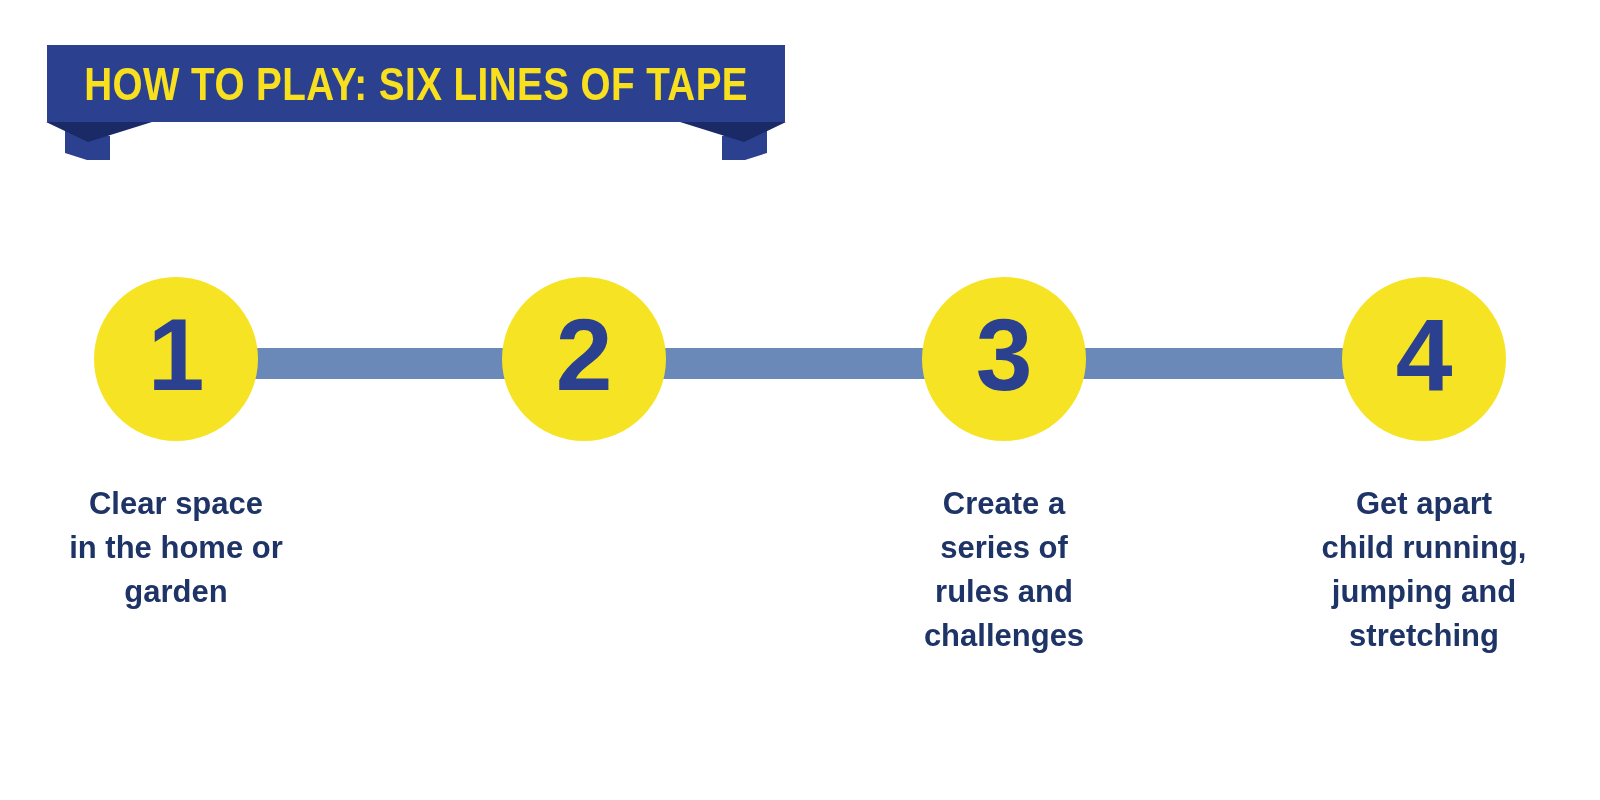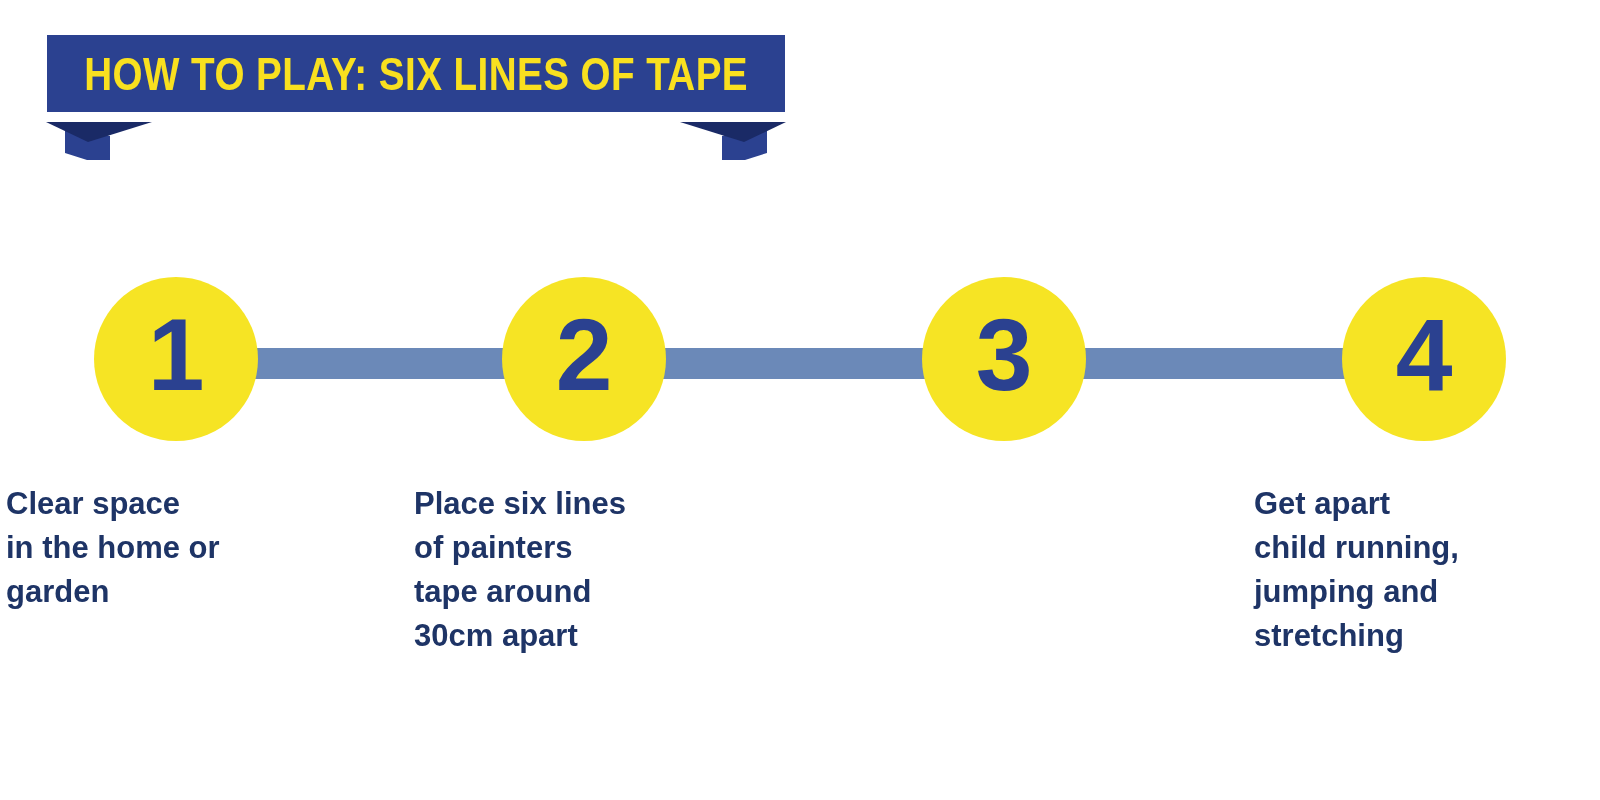--- a/index.html
+++ b/index.html
@@ -13,21 +13,21 @@
     width: 1600px;
     height: 800px;
     background: var(--background, #FFFFFF);
     overflow: hidden;
   }
 
   
   .banner {
     position: absolute;
     left: 47px;
-    top: 35px;
+    top: 45px;
     width: 738px;
     height: 77px;
     background: var(--banner-blue, #2B4190);
     display: flex;
     align-items: center;
     justify-content: center;
   }
   .banner-title {
     color: var(--title-yellow, #F9E01F);
     font-size: 46px;
@@ -75,21 +75,21 @@
   .c1 { left: 94px; }
   .c2 { left: 502px; }
   .c3 { left: 922px; }
   .c4 { left: 1342px; }
 
   
   .step-text {
     position: absolute;
     top: 482px;
     width: 340px;
-    text-align: left;
+    text-align: center;
     color: var(--text-navy, #1E3466);
     font-size: 31px;
     font-weight: bold;
     line-height: 44px;
     white-space: pre-line;
     z-index: 2;
   }
   .t1 { left: 6px; }
   .t2 { left: 414px; }
   .t3 { left: 834px; }
@@ -126,22 +126,22 @@
   <div class="step-circle c3">
     <span class="step-number">3</span>
   </div>
   <div class="step-circle c4">
     <span class="step-number">4</span>
   </div>
 
   <div class="step-text t1">Clear space
 in the home or
 garden</div>
-  <div class="step-text t2">Place six lines
-of painters
-tape around
-30cm apart</div>
+  <div class="step-text t3">Create a
+series of
+rules and
+challenges</div>
   <div class="step-text t4">Get apart
 child running,
 jumping and
 stretching</div>
 
 </div>
 
 </body></html>

